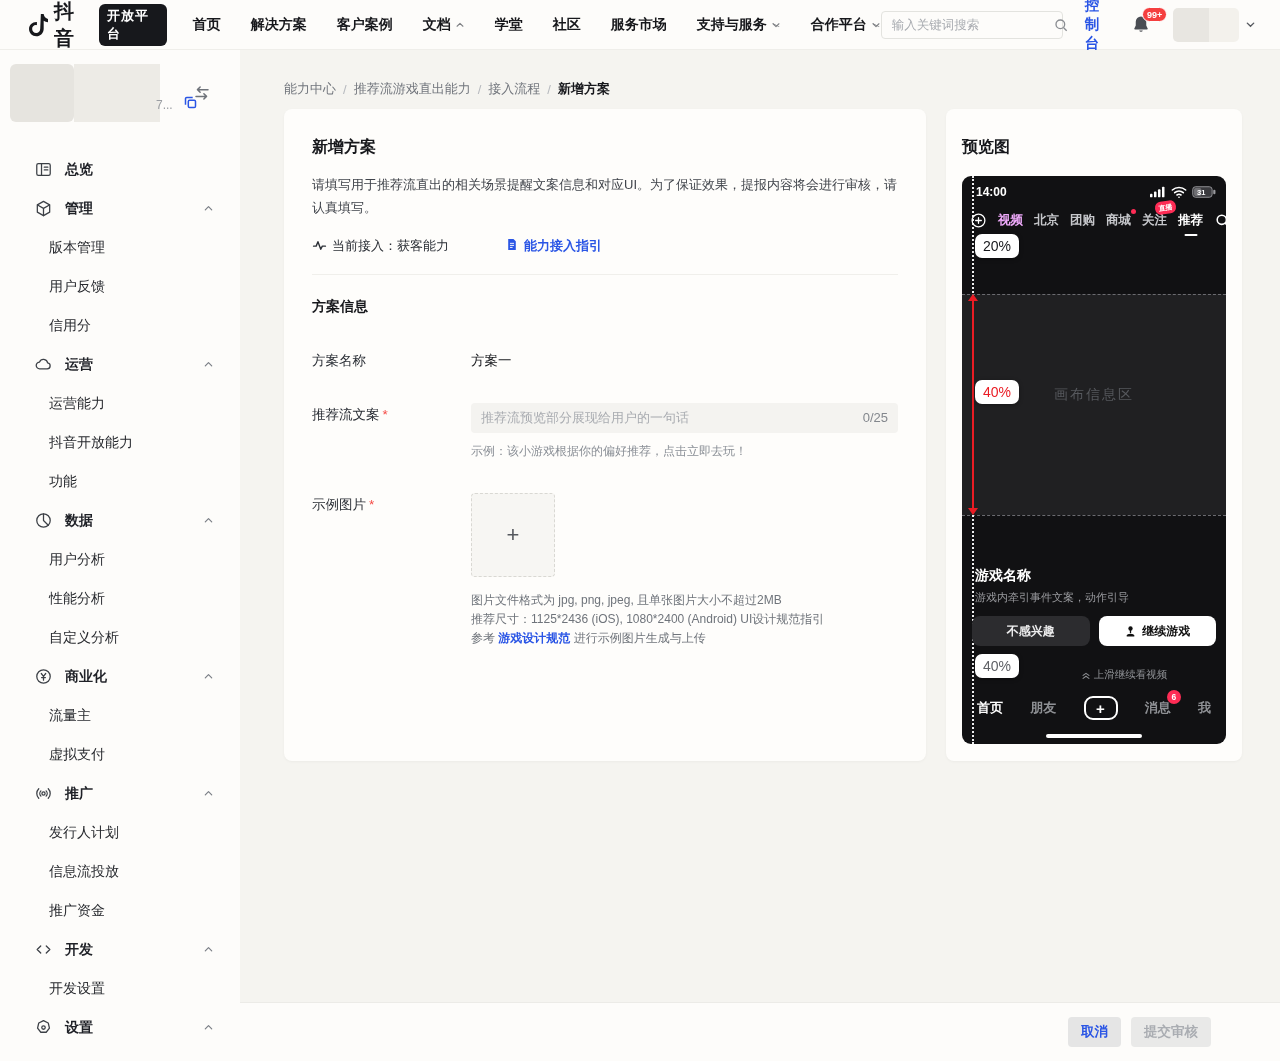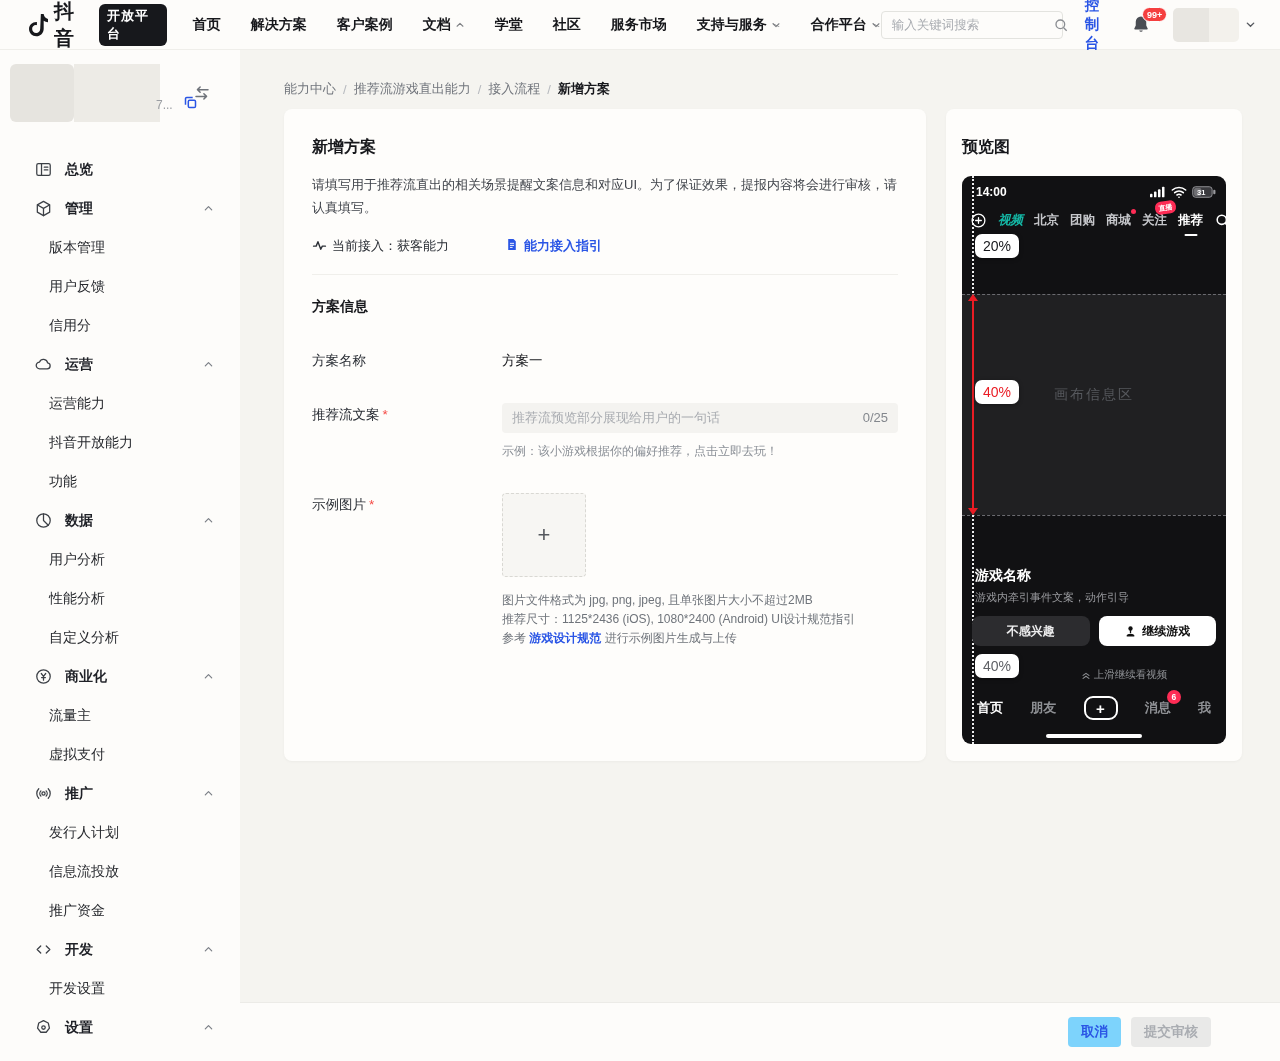--- a/index.html
+++ b/index.html
@@ -77,21 +77,21 @@
   .form-desc { margin-top:15px; font-size:13px; line-height:1.8; color:#40444b; }
   .access-row { margin-top:17px; display:flex; align-items:center; font-size:13px; color:#2b2f36; }
   .access-row .pulse { margin-right:5px; color:#2b2f36; }
   .guide-link { margin-left:56px; display:flex; align-items:flex-start; gap:5px;
     color:var(--accent,#2a55e5); font-weight:bold; font-size:13px; cursor:pointer; }
   .divider { margin-top:19px; border-top:1px solid #f0efeb; }
   .section-title { margin-top:23px; font-size:14px; font-weight:bold; color:#17181c; }
   .field-row { display:flex; margin-top:33px; }
   .field-label { width:159px; flex:none; font-size:13.5px; color:#2b2f36; padding-top:3px; }
   .req { color:#f54a45; margin-left:3px; }
-  .field-control { flex:1;margin-left:31px; }
+  .field-control { flex:1; }
   .static-value { font-size:13.5px; color:#17181c; padding-top:3px; }
   .text-input { height:30px; background:#f4f3f0; border-radius:4px; display:flex;
     align-items:center; padding:0 10px; }
   .text-input input { flex:1; border:none; outline:none; background:transparent;
     font-size:13px; color:#17181c; font-family:Liberation Sans, sans-serif; }
   .text-input input::placeholder { color:#a9acb1; }
   .counter { font-size:13px; color:#83878d; margin-left:8px; }
   .field-hint { margin-top:10px; font-size:12px; color:#8a8f96; }
   .upload-box { width:84px; height:84px; border:1px dashed #d9d8d3; border-radius:4px;
     background:#f7f6f3; display:flex; align-items:center; justify-content:center;
@@ -107,21 +107,21 @@
   .ph-canvas { position:absolute; left:0; right:0; top:118px; height:221px; background:#202022; }
   .ph-dash { position:absolute; left:0; right:0; border-top:1px dashed #6b6b70; }
   .ph-dots { position:absolute; left:10px; top:0; bottom:0; border-left:2px dotted #fafafa; opacity:.95; }
   .ph-status { position:absolute; top:9px; left:14px; right:10px; display:flex;
     align-items:center;text-align:right; }
   .ph-time { font-size:12px; font-weight:bold; }
   .ph-sticons { margin-left:auto; display:flex; align-items:center; gap:5px; }
   .ph-tabs { position:absolute; top:36px; left:8px; right:10px; display:flex;
     align-items:center; gap:11px; font-size:12.5px; font-weight:bold; }
   .ph-tab { position:relative; color:#c6c7cb; white-space:nowrap; cursor:pointer; }
-  .ph-tab.dim { color:#14b8a6;font-style:italic; }
+  .ph-tab.dim { color:#f0abfc; }
   .ph-tab.active { color:#fff; }
   .ph-tab.active::after { content:""; position:absolute; left:50%; transform:translateX(-50%);
     bottom:-7px; width:13px; height:2.5px; background:#fff; border-radius:2px; }
   .ph-tab .dot { position:absolute; top:-3px; right:-5px; width:5px; height:5px;
     border-radius:50%; background:var(--douyin-red,#fe2c55); }
   .ph-tab .live-badge { position:absolute; top:-11px; right:-9px;
     background:var(--douyin-red,#fe2c55); color:#fff; font-size:7px; font-weight:bold;
     padding:1.5px 3.5px; border-radius:6px; transform:rotate(-8deg); }
   .ph-search { margin-left:auto; cursor:pointer; }
   .chip { position:absolute; left:13px; background:#fff; border-radius:7px;
@@ -158,21 +158,21 @@
     font-weight:bold; line-height:1; cursor:pointer; }
   .home-indicator { position:absolute; left:50%; transform:translateX(-50%); bottom:6px;
     width:96px; height:4.5px; border-radius:3px; background:#fff; }
 
   
   .footer { position:absolute; left:240px; right:0; bottom:0; height:59px; background:#fdfcfa;
     border-top:1px solid #ecebe7; display:flex; align-items:center; justify-content:flex-end;
     padding-right:69px; gap:10px; z-index:25; }
   .btn { height:30px; padding:0 13px; border-radius:4px; font-size:13.5px; font-weight:bold;
     display:flex; align-items:center; border:none; cursor:pointer; font-family:inherit; }
-  .btn-cancel { background:#7dd3fc; color:var(--accent,#2a55e5);font-family:Liberation Serif, serif; }
+  .btn-cancel { background:#e5e5e5; color:var(--accent,#2a55e5);font-family:Liberation Serif, serif; }
   .btn-submit { background:#e9e9e8; color:#aaadb2; cursor:not-allowed; }
 </style>
 </head>
 <body>
 
 <header class="topbar">
   <div class="brand">
     <span>
       <svg width="22" height="24" viewBox="0 0 24 26" fill="#17181c">
         <path d="M16.2 1h3.1c.2 2 1.3 3.7 3 4.7.8.5 1.5.7 1.7.8v3.4c-1.8-.1-3.4-.7-4.7-1.6v8.8c0 4.9-3.6 8.2-8.1 8.2-4.4 0-7.9-3.5-7.9-7.9 0-4.6 3.9-8 8.6-7.7v3.5c-.3-.1-.8-.1-1.2-.1-2.3.1-4 1.9-4 4.2 0 2.4 1.9 4.3 4.4 4.3 2.6 0 4.4-1.9 4.4-4.6L16.2 1z"></path>

